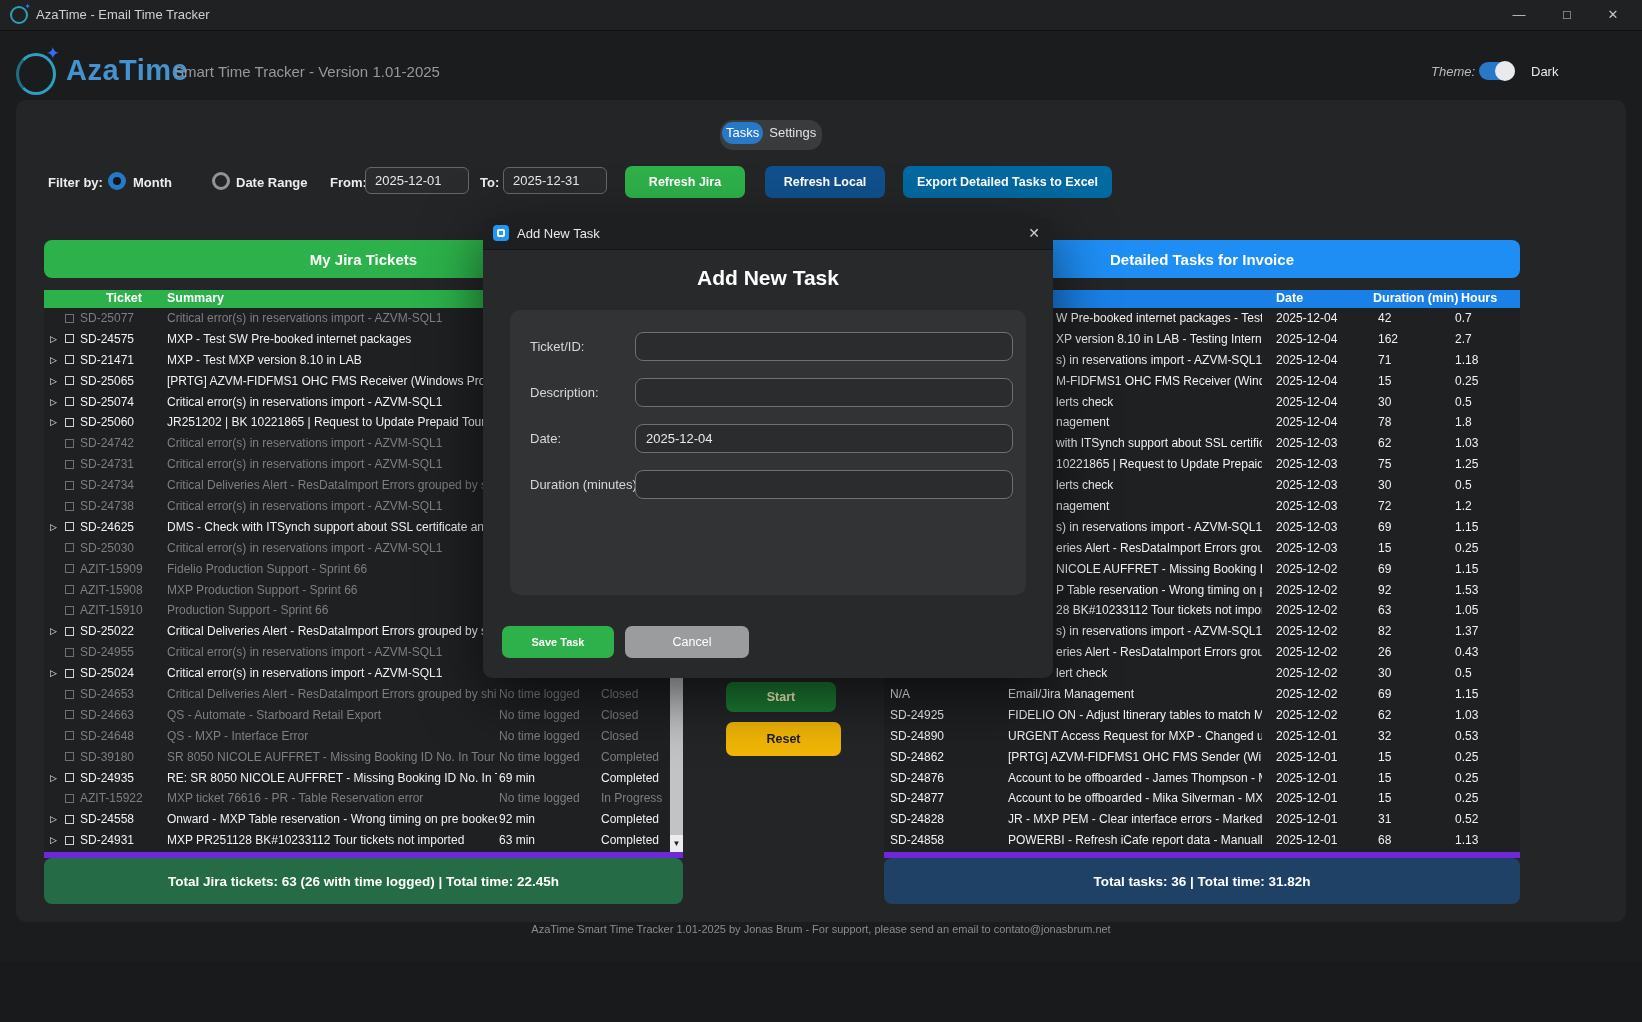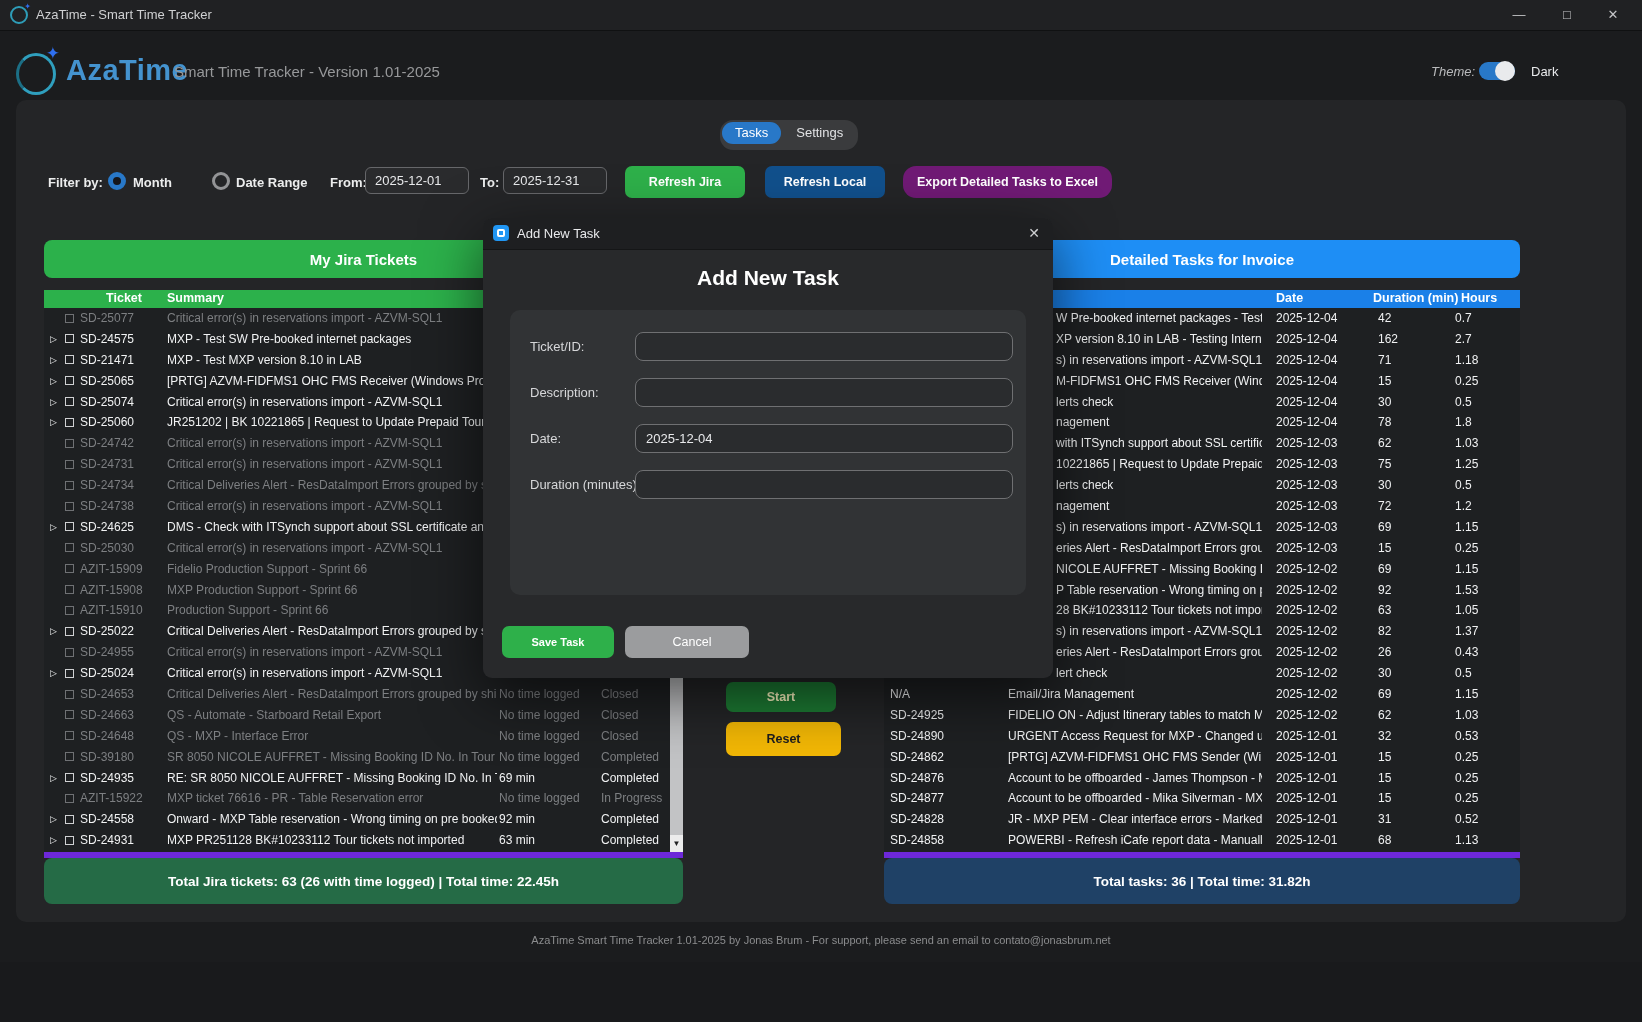--- a/index.html
+++ b/index.html
@@ -22,35 +22,35 @@
   .app-sub{position:absolute;left:174px;top:63px;font-size:15px;color:#97989a;}
   .theme-label{position:absolute;left:1431px;top:64px;font-size:13px;color:#b9babc;font-style:italic;}
   .toggle{position:absolute;left:1479px;top:62px;width:36px;height:18px;background:#2878c8;border-radius:10px;}
   .toggle::after{content:"";position:absolute;right:0px;top:-1px;width:20px;height:20px;background:#e9eaec;border-radius:50%;}
   .theme-state{position:absolute;left:1531px;top:64px;font-size:13px;color:#e8e9eb;}
 
   
   .card{position:absolute;left:16px;top:100px;width:1610px;height:822px;background:#242527;border-radius:10px;}
 
   .tabs{position:absolute;left:704px;top:20px;height:26px;background:#3a3b3d;border-radius:13px;display:flex;padding:2px;gap:2px;}
-  .tab{height:22px;line-height:22px;padding:0 13px;font-size:13px;border-radius:11px;color:#e2e3e5;}
+  .tab{height:22px;line-height:22px;padding:0 4px;font-size:13px;border-radius:11px;color:#e2e3e5;}
   .tab.sel{background:#2878c8;color:#fff;}
 
   
   .flabel{position:absolute;font-size:13px;font-weight:bold;color:#eceded;}
   .radio{position:absolute;width:18px;height:18px;border-radius:50%;box-sizing:border-box;}
   .radio.sel{border:5px solid #2878c8;background:#15161a;}
   .radio.unsel{border:3px solid #939496;background:transparent;}
   .finput{position:absolute;width:104px;height:27px;background:#2a2b2d;border:1px solid #66676a;border-radius:6px;
           color:#e8e9eb;font-size:13px;padding:0 9px;box-sizing:border-box;font-family:"Liberation Sans",sans-serif;}
   .btn{position:absolute;display:flex;align-items:center;justify-content:center;border-radius:7px;
        font-size:12.5px;font-weight:bold;color:#fff;height:32px;}
   .b-jira{left:609px;top:66px;width:120px;background:#2eb04a;}
   .b-local{left:749px;top:66px;width:120px;background:#11508c;}
-  .b-export{left:887px;top:66px;width:209px;background:#701a75;border-radius:13px;}
+  .b-export{left:887px;top:66px;width:209px;background:#0369a1;}
 
   
   .panel-head{position:absolute;height:38px;border-radius:8px;display:flex;align-items:center;justify-content:center;
               font-size:15px;font-weight:bold;color:#fff;}
   .ph-left{left:28px;top:140px;width:639px;background:#2cb14b;}
   .ph-right{left:868px;top:140px;width:636px;background:#1e8ef5;}
   .total-bar{position:absolute;height:46px;border-radius:8px;display:flex;align-items:center;justify-content:center;
              font-size:13.5px;font-weight:bold;color:#fff;top:758px;}
   .tb-left{left:28px;width:639px;background:#256b46;}
   .tb-right{left:868px;width:636px;background:#1f4166;}
@@ -89,21 +89,21 @@
   .lt-scroll{position:absolute;right:0;top:18px;bottom:17px;width:13px;background:#2b2c2e;}
   .lt-thumb{position:absolute;right:0;top:192px;width:13px;height:336px;background:#c2c3c5;}
   .lt-down{position:absolute;right:0;bottom:0;width:13px;height:17px;background:#ececec;color:#202122;
            font-size:8px;text-align:center;line-height:17px;}
 
   
   .m-start{left:710px;top:582px;width:110px;height:30px;background:#1d7c34;color:#fef9c3;}
   .m-reset{left:710px;top:622px;width:115px;height:34px;background:#f2b705;color:#1d1d1f;}
 
   
-  .footer{position:absolute;left:0;right:0;top:923px;text-align:center;font-size:11px;color:#8b8c8e;margin-top:11px;}
+  .footer{position:absolute;left:0;right:0;top:923px;text-align:center;font-size:11px;color:#8b8c8e;}
   .bottom-strip{position:absolute;left:0;right:0;top:962px;height:60px;background:#191a1c;}
 
   
   .modal{position:absolute;left:483px;top:218px;width:570px;height:460px;background:#28292b;border-radius:9px;
          box-shadow:0 18px 60px rgba(0,0,0,.6);z-index:40;}
   .m-titlebar{position:relative;height:31px;background:#1e1f21;border-radius:9px 9px 0 0;border-bottom:1px solid #151617;}
   .m-icon{position:absolute;left:10px;top:7px;width:16px;height:16px;background:#2196f3;border-radius:4px;}
   .m-icon::after{content:"";position:absolute;left:4px;top:4px;right:4px;bottom:4px;border:2px solid #fff;border-radius:2px;}
   .m-title{position:absolute;left:34px;top:8px;font-size:13px;color:#e8e9eb;}
   .m-close{position:absolute;right:13px;top:7px;font-size:14px;color:#cfd0d2;}
@@ -121,21 +121,21 @@
   .m-cancel{position:absolute;left:142px;top:408px;width:114px;height:32px;background:#9b9c9e;border-radius:7px;
           display:flex;align-items:center;justify-content:center;font-size:12.5px;font-weight:normal;color:#fff;padding-left:10px;}
 </style>
 </head>
 <body>
 
 <div class="stage">
 
   <div class="titlebar">
     <span class="tb-logo"></span>
-    <span class="tb-title">AzaTime - Smart Time Tracker</span>
+    <span class="tb-title">AzaTime - Email Time Tracker</span>
     <span class="win-btn wb-min">—</span>
     <span class="win-btn wb-max">□</span>
     <span class="win-btn wb-close">✕</span>
   </div>
 
   <div class="logo"></div>
   <div class="app-name">AzaTime</div>
   <div class="app-sub">Smart Time Tracker - Version 1.01-2025</div>
   <div class="theme-label">Theme:</div>
   <div class="toggle"></div>

